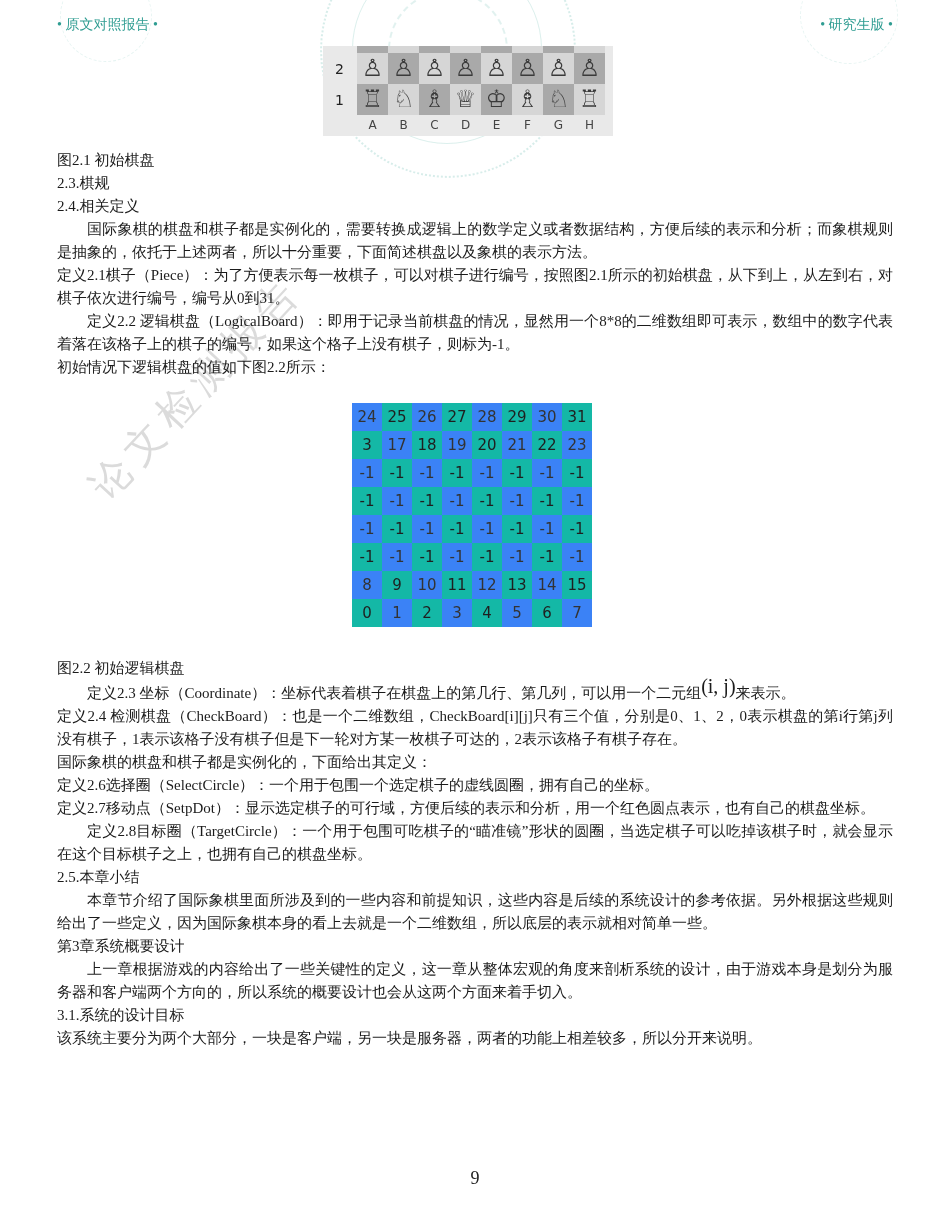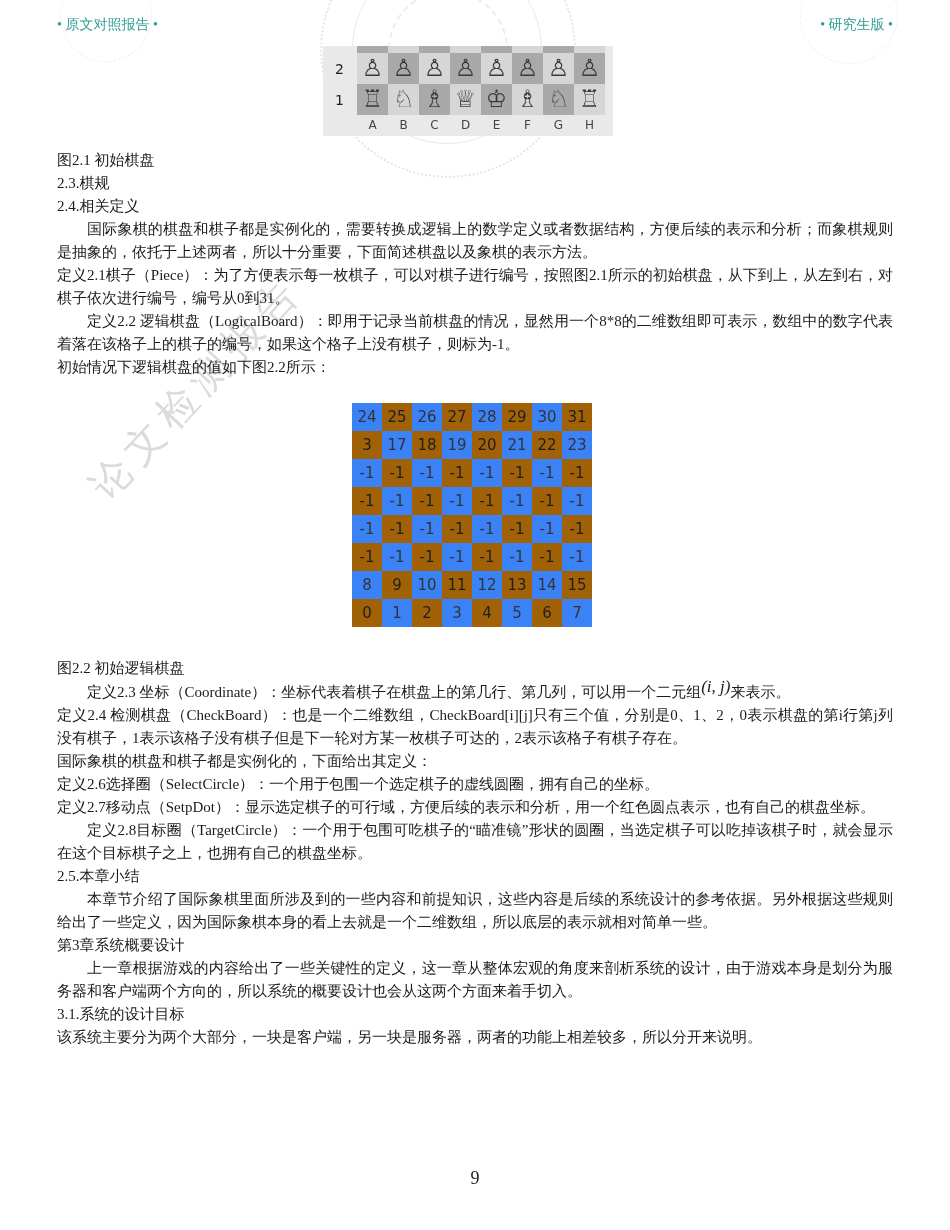--- a/index.html
+++ b/index.html
@@ -35,30 +35,30 @@
   .sliver .sq{height:7px;}
   .sq.light{background:#d6d6d6;}
   .sq.dark{background:#a9a9a9;}
   .file-label{width:31px;text-align:center;font-family:"DejaVu Sans","Liberation Sans",sans-serif;
               font-size:12px;color:#444;padding:3px 0 2px;}
 
   
   .content{position:absolute;left:57px;top:141px;width:836px;z-index:1;margin-top:8px;}
   .para{margin:0;font-size:15px;line-height:23px;text-align:justify;color:#1b1b1b;}
   .para.indent{text-indent:2em;}
-  .formula{font-style:italic;font-size:17px;position:relative;top:-5px;
+  .formula{font-size:20px;position:relative;top:-5px;
            font-family:"Liberation Serif",serif;}
 
   
   .logical-grid{display:grid;grid-template-columns:repeat(8,30px);grid-auto-rows:28px;
                 width:240px;margin:24px 0 30px 295px;}
   .gcell{display:flex;align-items:center;justify-content:center;
          font-family:"DejaVu Sans","Liberation Sans",sans-serif;font-size:15px;}
   .gcell.light{background:#3b82f6;color:#333333;}
-  .gcell.dark{background:#a16207;color:#1f1f1f;}
+  .gcell.dark{background:#14b8a6;color:#1f1f1f;}
 
   .page-number{position:absolute;top:1168px;left:0;right:0;text-align:center;
                font-size:18px;color:#222;z-index:1;}
 </style>
 </head>
 <body>
 
 <div class="page">
 
   <div class="deco deco1"></div>

